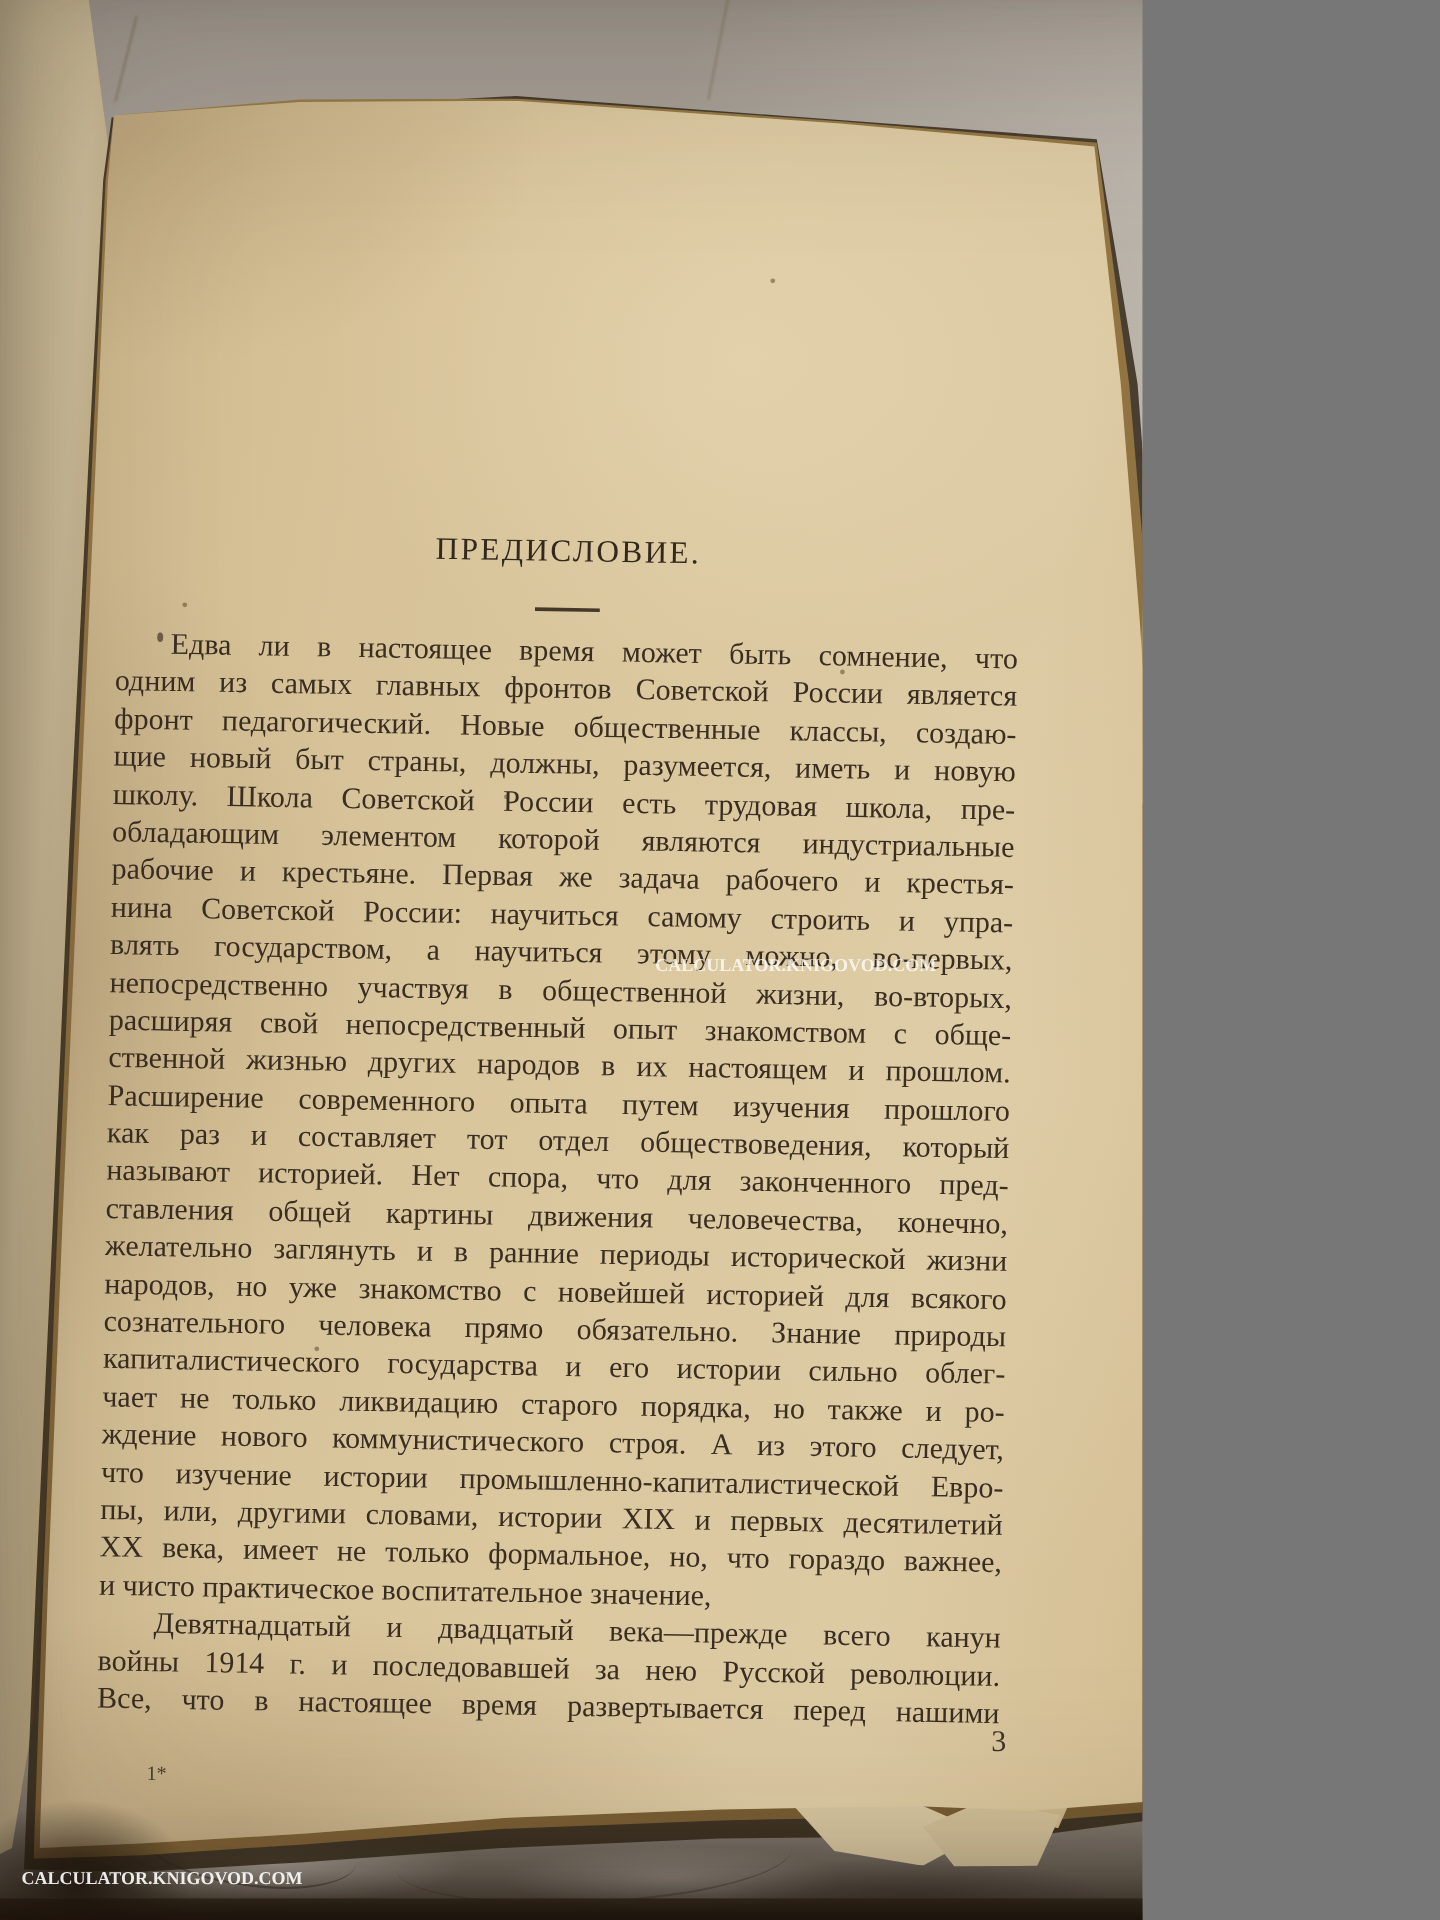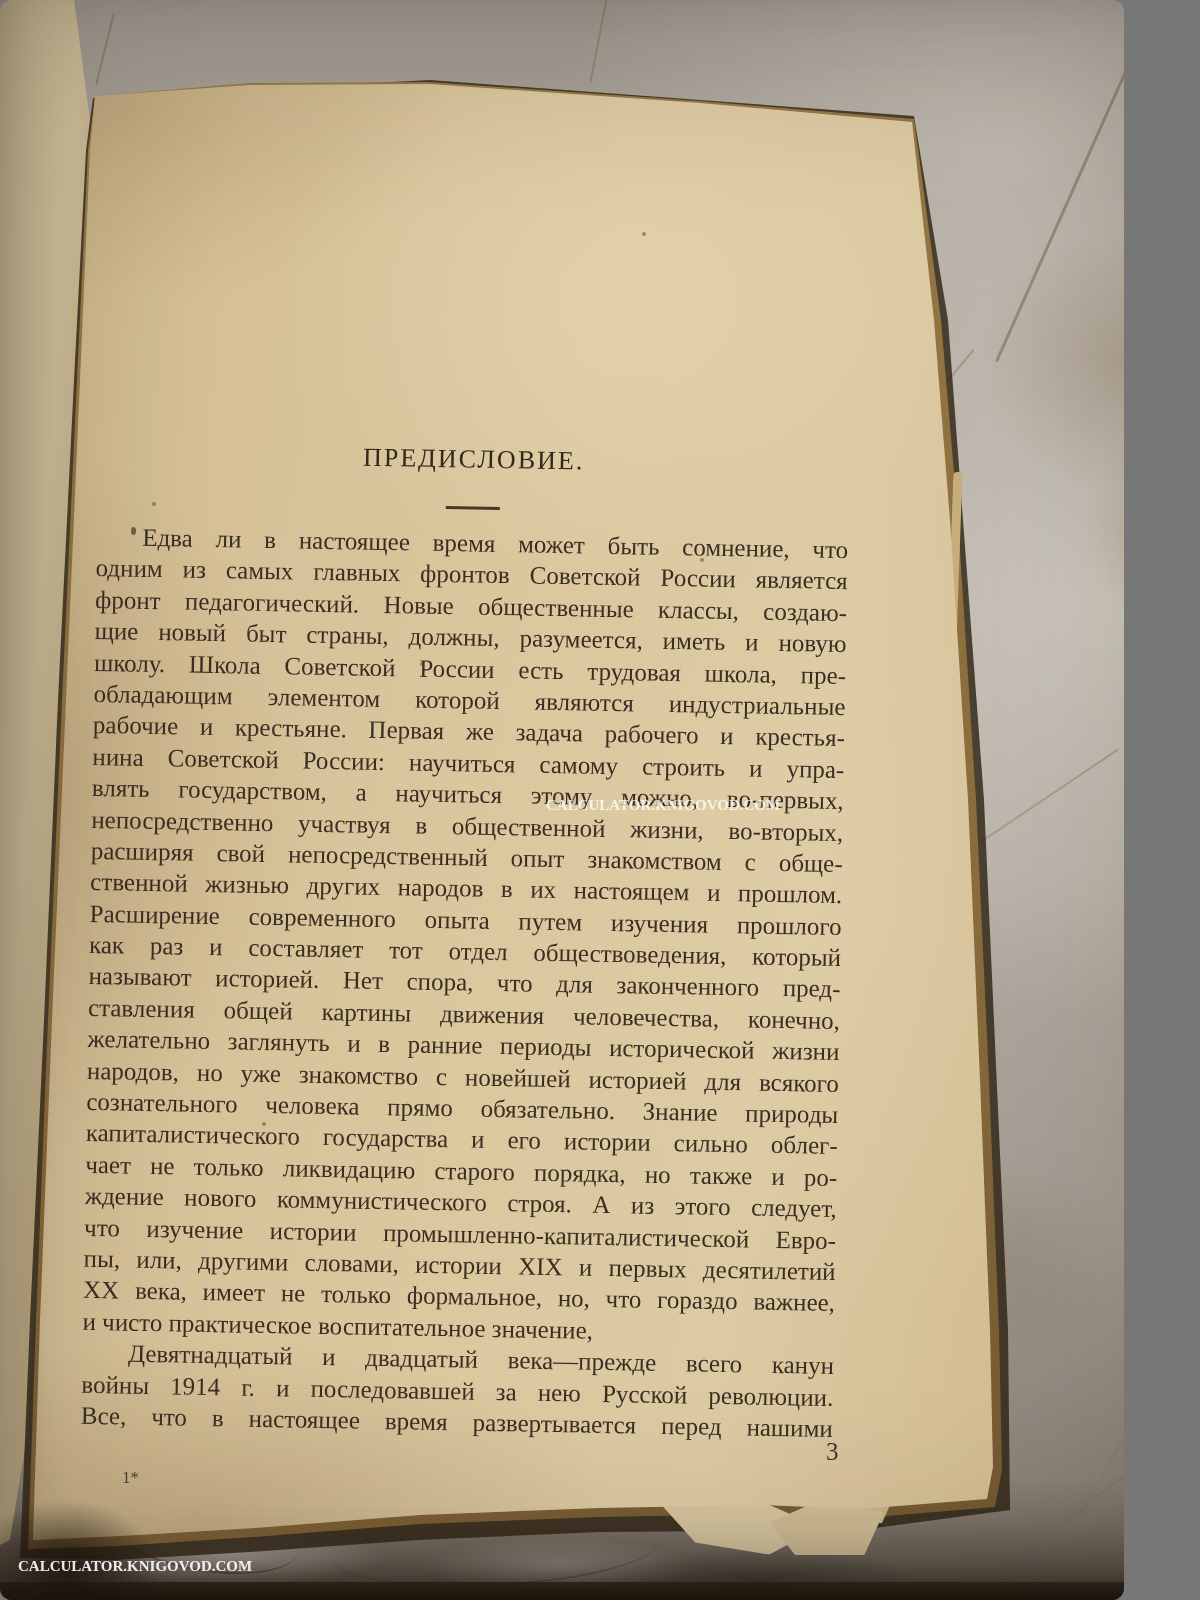--- a/index.html
+++ b/index.html
@@ -1,22 +1,22 @@
 <!DOCTYPE html>
 <html><head>
 <meta charset="utf-8">
 <style>
   html,body{margin:0;padding:0;background:#777;}
-  .scene{position:relative;width:1124px;height:1600px;overflow:hidden;
+  .scene{position:relative;width:952px;height:1600px;overflow:hidden;
     font-family:"Liberation Serif","DejaVu Serif",serif;
     background:
       radial-gradient(900px 700px at 1120px 600px, rgba(230,225,215,.55), transparent 60%),
       radial-gradient(700px 500px at 1000px 150px, rgba(215,208,198,.5), transparent 65%),
       radial-gradient(600px 400px at 1100px 1500px, rgba(120,110,100,.35), transparent 60%),
-      linear-gradient(180deg,#a39c93 0%,#aba49a 30%,#b2aaa0 55%,#a29a90 78%,#8b8378 100%); border-radius: 12px;}
+      linear-gradient(180deg,#a39c93 0%,#aba49a 30%,#b2aaa0 55%,#a29a90 78%,#8b8378 100%);}
   .scene *{position:absolute;}
   
   .crack{width:2px;border-radius:2px;background:rgba(135,122,102,.75);filter:blur(.7px);z-index:1;}
   .c1{left:104px;top:12px;height:74px;transform:rotate(14deg);}
   .c2{left:1062px;top:46px;height:330px;transform:rotate(24deg);width:3px;}
   .c3{left:918px;top:330px;height:170px;transform:rotate(40deg);opacity:.7;}
   .c4{left:1005px;top:690px;height:270px;transform:rotate(56deg);opacity:.6;}
   .c5{left:1085px;top:1370px;height:270px;transform:rotate(52deg);width:3px;}
   .c6{left:1148px;top:1240px;height:310px;transform:rotate(30deg);opacity:.65;}
   .c7{left:598px;top:-8px;height:92px;transform:rotate(11deg);opacity:.8;}

